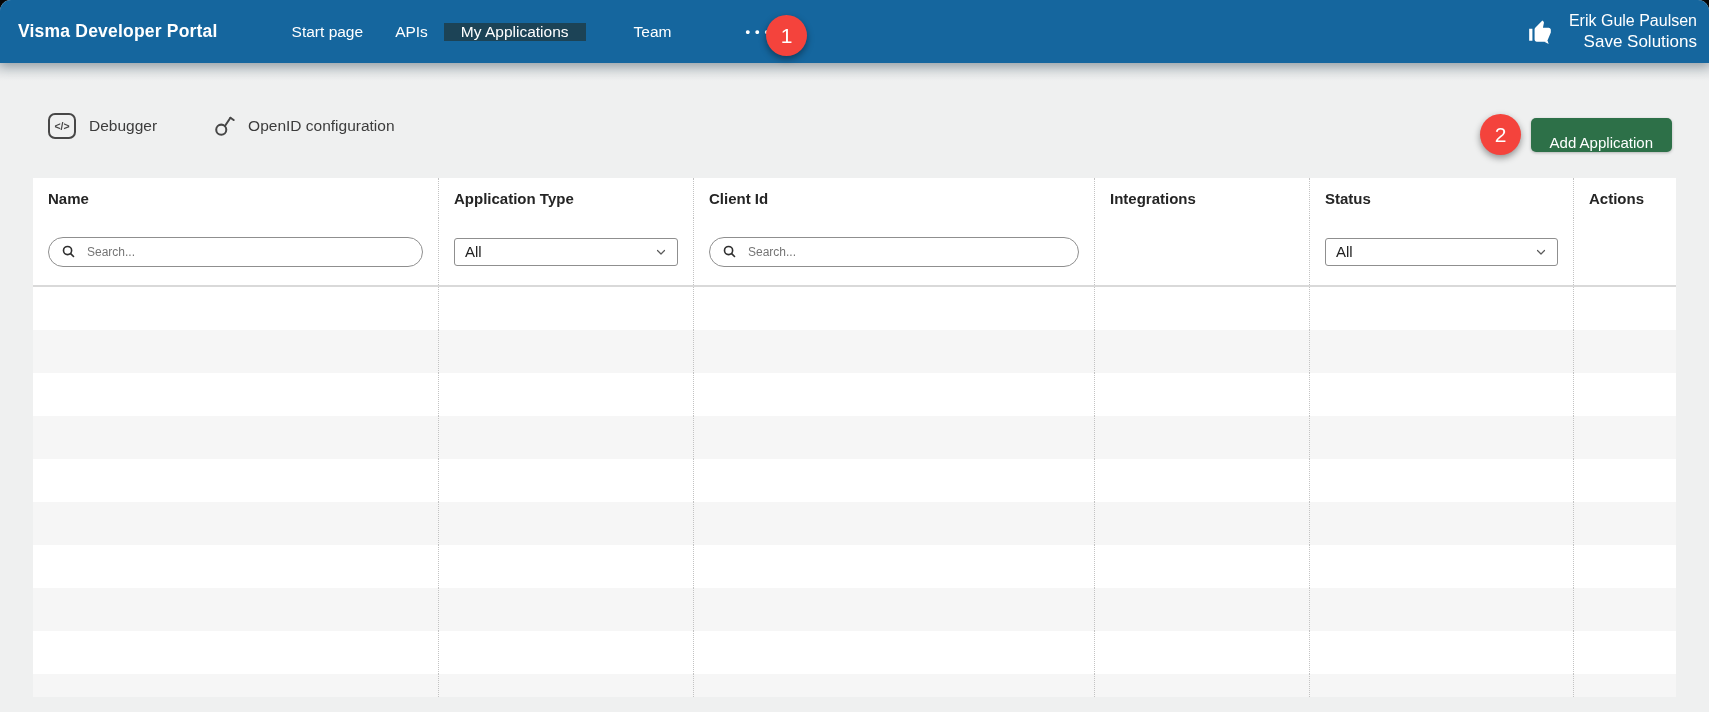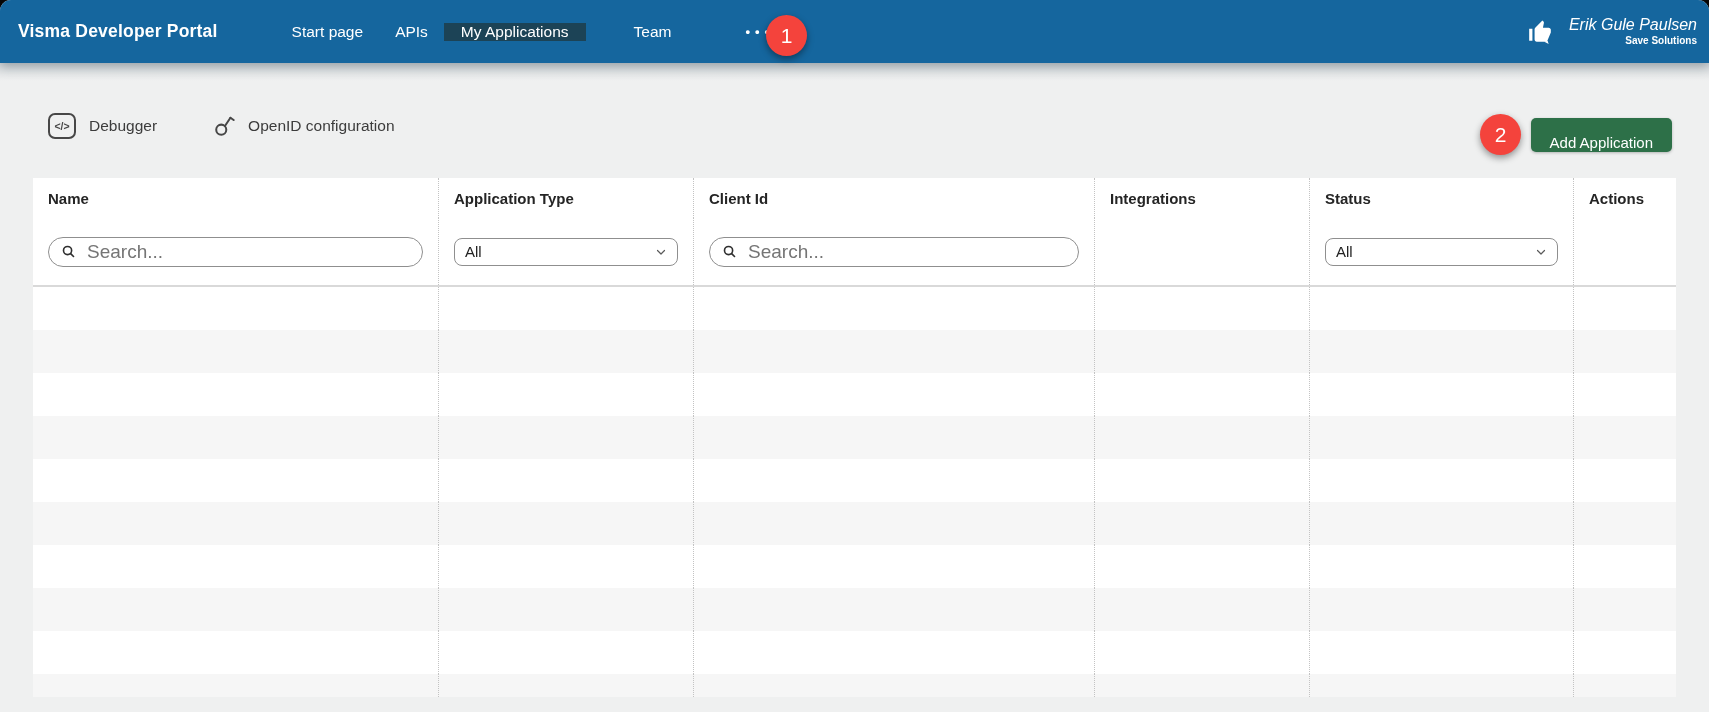--- a/index.html
+++ b/index.html
@@ -12,22 +12,22 @@
           display:flex;align-items:center;color:#fff;z-index:5;
           box-shadow:0 4px 10px rgba(40,60,75,.35);}
   .logo{align-self:center;margin-left:18px;font-size:17.5px;font-weight:bold;letter-spacing:.2px;white-space:nowrap;cursor:pointer;}
   .nav-items{display:flex;align-items:stretch;margin-left:58px;}
   .nav-item{display:flex;align-items:center;padding:0 16px;font-size:15.5px;cursor:pointer;white-space:nowrap;gap:7px;}
   .nav-item.active{background:#1c4356;padding:0 17px;}
   .nav-item.team{margin-left:32px;}
   .nav-item.more{margin-left:42px;font-size:13px;letter-spacing:5px;font-weight:bold;}
   .nav-right{margin-left:auto;display:flex;align-items:center;margin-right:12px;gap:16px;}
   .user-block{text-align:right;line-height:1.25;cursor:pointer;}
-  .user-name{font-size:16px;font-style:italic;}
-  .user-org{font-size:10px;font-weight:bold;}
+  .user-name{font-size:16px;}
+  .user-org{font-size:17px;font-weight:normal;}
 
   
   .abadge{position:absolute;width:41px;height:41px;border-radius:50%;background:#f4433c;
           color:#fff;font-size:21px;display:flex;align-items:center;justify-content:center;
           box-shadow:0 3px 7px rgba(0,0,0,.4);z-index:20;}
   .abadge.one{left:766px;top:15px;}
   .abadge.two{left:1480px;top:114px;}
 
   
   .content{position:absolute;top:63px;left:0;right:0;bottom:0;background:#eff0f0;}
@@ -47,23 +47,23 @@
   .table{position:absolute;left:33px;top:115px;width:1643px;bottom:15px;overflow:hidden;background:#fff;}
   .trow{display:grid;grid-template-columns:405px 255px 401px 215px 264px 103px;}
   .cell{border-left:1px dotted #c3c3c3;}
   .cell:first-child{border-left:none;}
   .thead{height:40px;}
   .thead .cell{display:flex;align-items:center;padding-left:15px;font-size:15px;font-weight:bold;color:#252525;}
   .tfilter{height:69px;border-bottom:2px solid #d9d9d9;}
   .tfilter .cell{display:flex;align-items:center;padding:0 15px;}
   .pill{flex:1;height:30px;border:1px solid #8f8f8f;border-radius:15px;background:#fff;
         display:flex;align-items:center;padding:0 12px;gap:9px;}
-  .pill input{flex:1;border:none;outline:none;font-size:19px;color:#a16207;background:transparent;}
+  .pill input{flex:1;border:none;outline:none;font-size:12px;color:#a16207;background:transparent;}
   .pill input::placeholder{color:#757575;}
-  .selectbox{flex:1;height:28px;border:1px solid #8f8f8f;border-radius:8px;background:#fff;
+  .selectbox{flex:1;height:28px;border:1px solid #8f8f8f;border-radius:3px;background:#fff;
         display:flex;align-items:center;justify-content:space-between;padding:0 10px;
         font-size:15px;color:#222;cursor:pointer;}
   .body-row{height:43px;}
   .tbody .body-row:nth-child(even){background:#f6f6f6;}
 
   svg{display:block;}
 </style>
 </head>
 <body>
 

